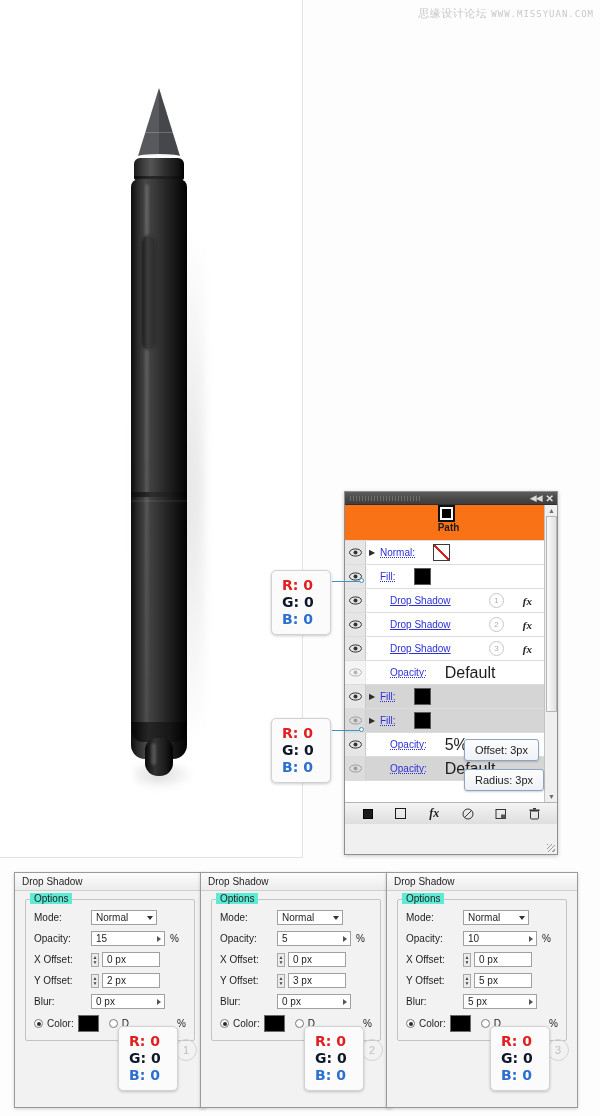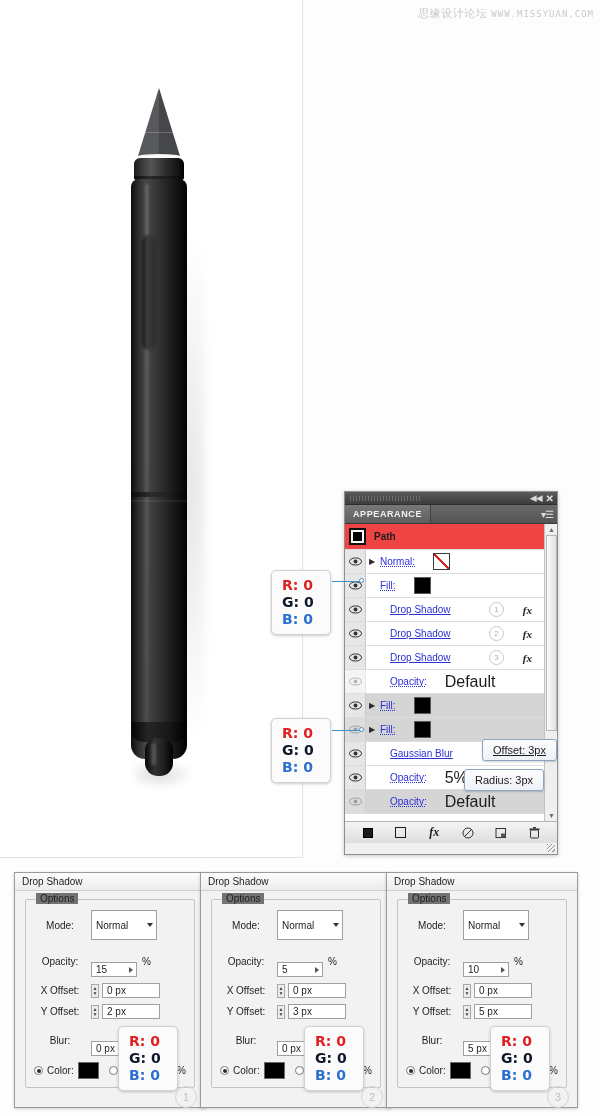--- a/index.html
+++ b/index.html
@@ -152,21 +152,21 @@
     position: absolute; left: 1px; top: 11px; width: 11px; height: 196px;
     background: linear-gradient(to right,#fafafa,#e2e2e2);
     border: 1px solid #b6b6b6;
   }
 
   .ap-row {
     display: flex; align-items: center; height: 24px;
     border-bottom: 1px solid #dcdcdc; position: relative;
   }
   .ap-row.shaded { background: #d5d5d5; }
-  .ap-row.title { background: #ef4444; height: 26px; }
+  .ap-row.title { background: #f97316; height: 36px; flex-direction: column; }
   .ap-eye {
     width: 21px; height: 100%; display: flex; align-items: center; justify-content: center;
     border-right: 1px solid #c8c8c8; background: #e6e6e6; flex-shrink: 0;
   }
   .ap-eye.dim { opacity: .42; }
   .ap-eye svg { display: block; }
   .ap-disc {
     width: 17px; height: 17px; margin-left: 4px; border: 2px solid #111;
     background: #fff; display: flex; align-items: center; justify-content: center; flex-shrink: 0;
   }
@@ -247,38 +247,38 @@
   .dlg-title {
     height: 18px; display: flex; align-items: center; padding-left: 7px;
     background: linear-gradient(to bottom,#fcfcfc,#ececec);
     border-bottom: 1px solid #d0d0d0; font-size: 10px;
   }
   .dlg-inner { padding: 8px 10px 6px 10px; position: relative; }
   .fieldset {
     border: 1px solid #c4c4c4; border-radius: 2px; padding: 10px 8px 8px 8px; position: relative;
   }
   .legend {
-    position: absolute; top: -7px; left: 10px; background: #737373; padding: 0 4px; font-size: 10px; text-align: right;
+    position: absolute; top: -7px; left: 4px; background: #5eead4; padding: 0 4px; font-size: 10px; text-align: right;
   }
   .frow { display: flex; align-items: center; margin-bottom: 6px; }
-  .flab { width: 52px; text-align: center; font-size: 10px; margin-right: 5px; }
+  .flab { width: 52px; text-align: left; font-size: 10px; margin-right: 5px; }
   .sel {
-    width: 66px; height: 30px; background: #fff; border: 1px solid #a0a0a0;
+    width: 66px; height: 15px; background: #fff; border: 1px solid #a0a0a0;
     display: flex; align-items: center; padding-left: 4px; font-size: 10px; position: relative;
   }
   .sel .caret {
     position: absolute; right: 3px; width: 0; height: 0;
     border-left: 3.5px solid transparent; border-right: 3.5px solid transparent; border-top: 4px solid #333;
   }
   .txt {
     height: 15px; background: #fff; border: 1px solid #a0a0a0;
     display: flex; align-items: center; padding-left: 4px; font-size: 10px; position: relative;
   }
   .txt.w58 { width: 58px; }
-  .txt.w66 { width: 46px; margin-top: 16px; }
+  .txt.w66 { width: 74px; }
   .txt .tri {
     position: absolute; right: 3px; width: 0; height: 0;
     border-top: 3px solid transparent; border-bottom: 3px solid transparent; border-left: 4px solid #555;
   }
   .spin {
     width: 8px; height: 14px; margin-right: 3px; display: flex; flex-direction: column;
     justify-content: center; align-items: center; border: 1px solid #a8a8a8; background: #ececec; font-size: 5px; color: #444; line-height: 5px;
   }
   .pct { margin-left: 5px; font-size: 10px; }
   .radio {
@@ -325,27 +325,20 @@
   </div>
 
   <div class="ap-panel">
 
     <div class="ap-dragbar">
       <div class="ap-dragbar-grip"></div>
       <span class="ap-collapse">◀◀</span>
       <span class="ap-close">✕</span>
     </div>
 
-    <div class="ap-tabbar">
-      <div class="ap-tab">
-        <span>APPEARANCE</span>
-      </div>
-      <div class="ap-tabfill"></div>
-      <div class="ap-menu">▾☰</div>
-    </div>
 
     <div class="ap-body">
       <div class="ap-rows">
 
         <div class="ap-row title">
           <div class="ap-disc">
               <i></i>
             </div>
           <span class="ap-title-text">Path</span>
         </div>
@@ -443,30 +436,20 @@
                 <ellipse cx="6.5" cy="4.5" rx="6" ry="3.6" fill="none" stroke="#555" stroke-width="1"></ellipse>
                 <circle cx="6.5" cy="4.5" r="2" fill="#555"></circle>
               </svg>
           </div>
           <span class="ap-arrow">▶</span>
           <span class="ap-label dotted">Fill:</span>
           <span class="ap-swatch"></span>
         </div>
 
 
-        <div class="ap-row">
-          <div class="ap-eye">
-            <svg width="13" height="9" viewBox="0 0 13 9">
-                <ellipse cx="6.5" cy="4.5" rx="6" ry="3.6" fill="none" stroke="#333" stroke-width="1"></ellipse>
-                <circle cx="6.5" cy="4.5" r="2" fill="#333"></circle>
-              </svg>
-          </div>
-          <span class="ap-indent"></span>
-          <span class="ap-label">Gaussian Blur</span>
-        </div>
 
         <div class="ap-row">
           <div class="ap-eye">
             <svg width="13" height="9" viewBox="0 0 13 9">
                 <ellipse cx="6.5" cy="4.5" rx="6" ry="3.6" fill="none" stroke="#333" stroke-width="1"></ellipse>
                 <circle cx="6.5" cy="4.5" r="2" fill="#333"></circle>
               </svg>
           </div>
           <span class="ap-indent"></span>
           <span class="ap-label dotted">Opacity:</span>
@@ -520,21 +503,21 @@
         <svg width="11" height="12" viewBox="0 0 11 12">
             <rect x="1.5" y="3" width="8" height="8" rx="1" fill="none" stroke="#333" stroke-width="1"></rect>
             <rect x="0.5" y="1.5" width="10" height="1.5" fill="#333"></rect>
             <rect x="4" y="0" width="3" height="1.5" fill="#333"></rect>
           </svg>
       </div>
       <div class="ap-grip"></div>
     </div>
   </div>
 
-  <div class="chip" style="left:482px; top:739px;text-decoration:underline;">Offset: 3px</div>
+  <div class="chip" style="left:464px; top:739px;">Offset: 3px</div>
   <div class="chip" style="left:464px; top:769px;">Radius: 3px</div>
 
   <div class="leader" style="left:332px; top:581px; width:30px;"></div>
   <div class="leader-dot" style="left:359px; top:578px;"></div>
   <div class="leader" style="left:332px; top:730px; width:30px;"></div>
   <div class="leader-dot" style="left:359px; top:727px;"></div>
 
   <div class="rgb-card" style="left:271px; top:570px; width:60px;">
     <div class="rgb-r">R: 0</div>
     <div class="rgb-g">G: 0</div>

